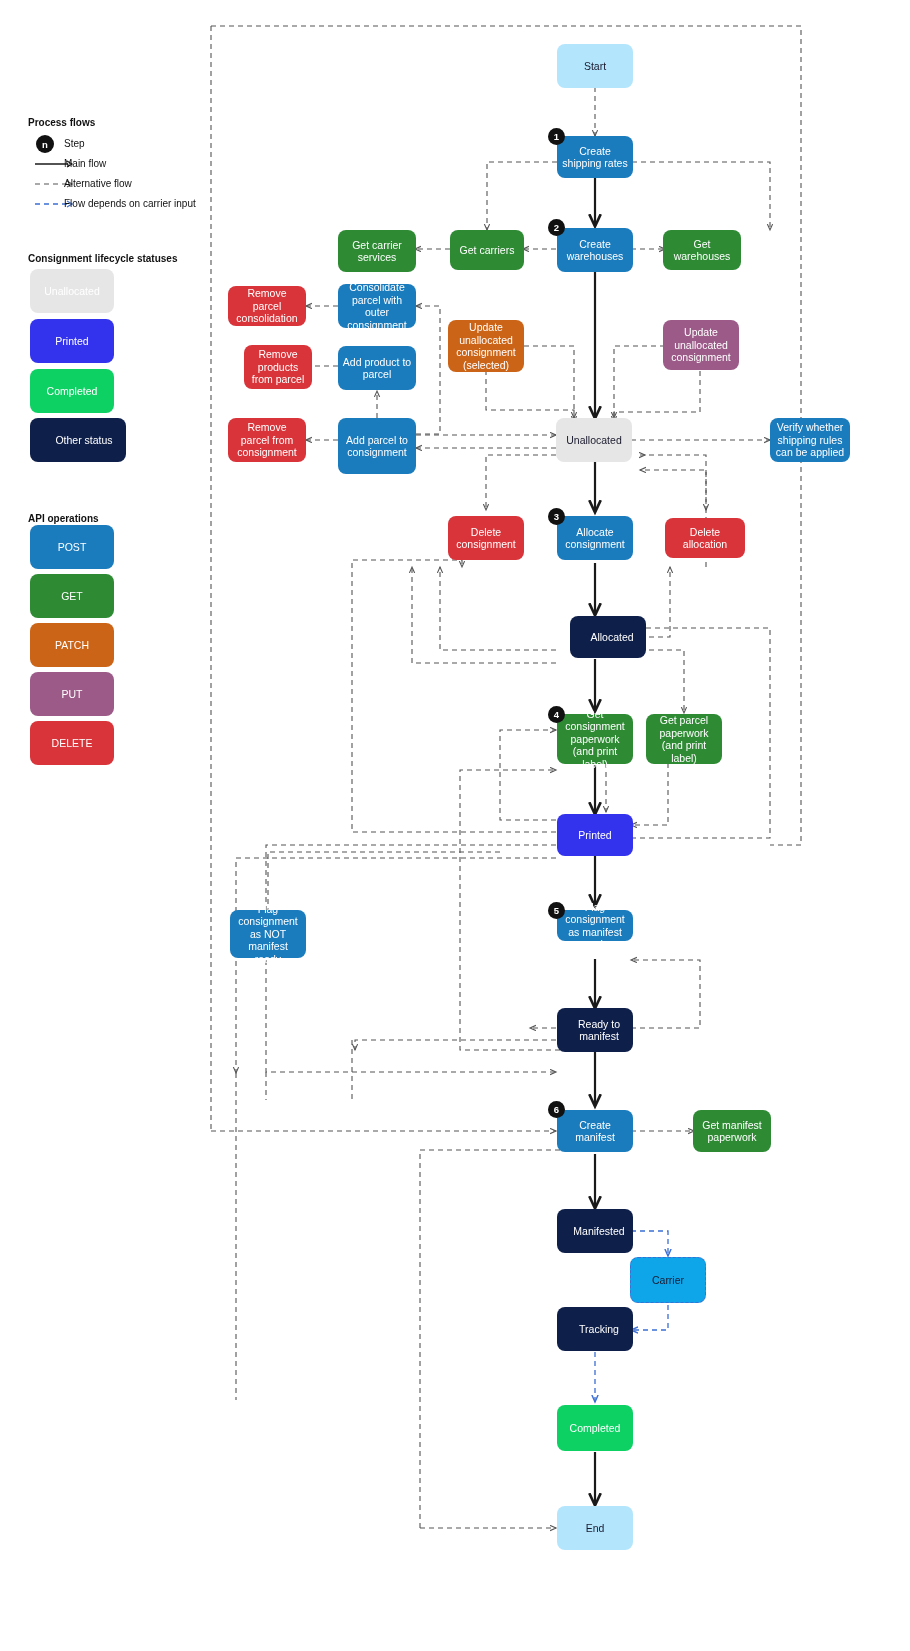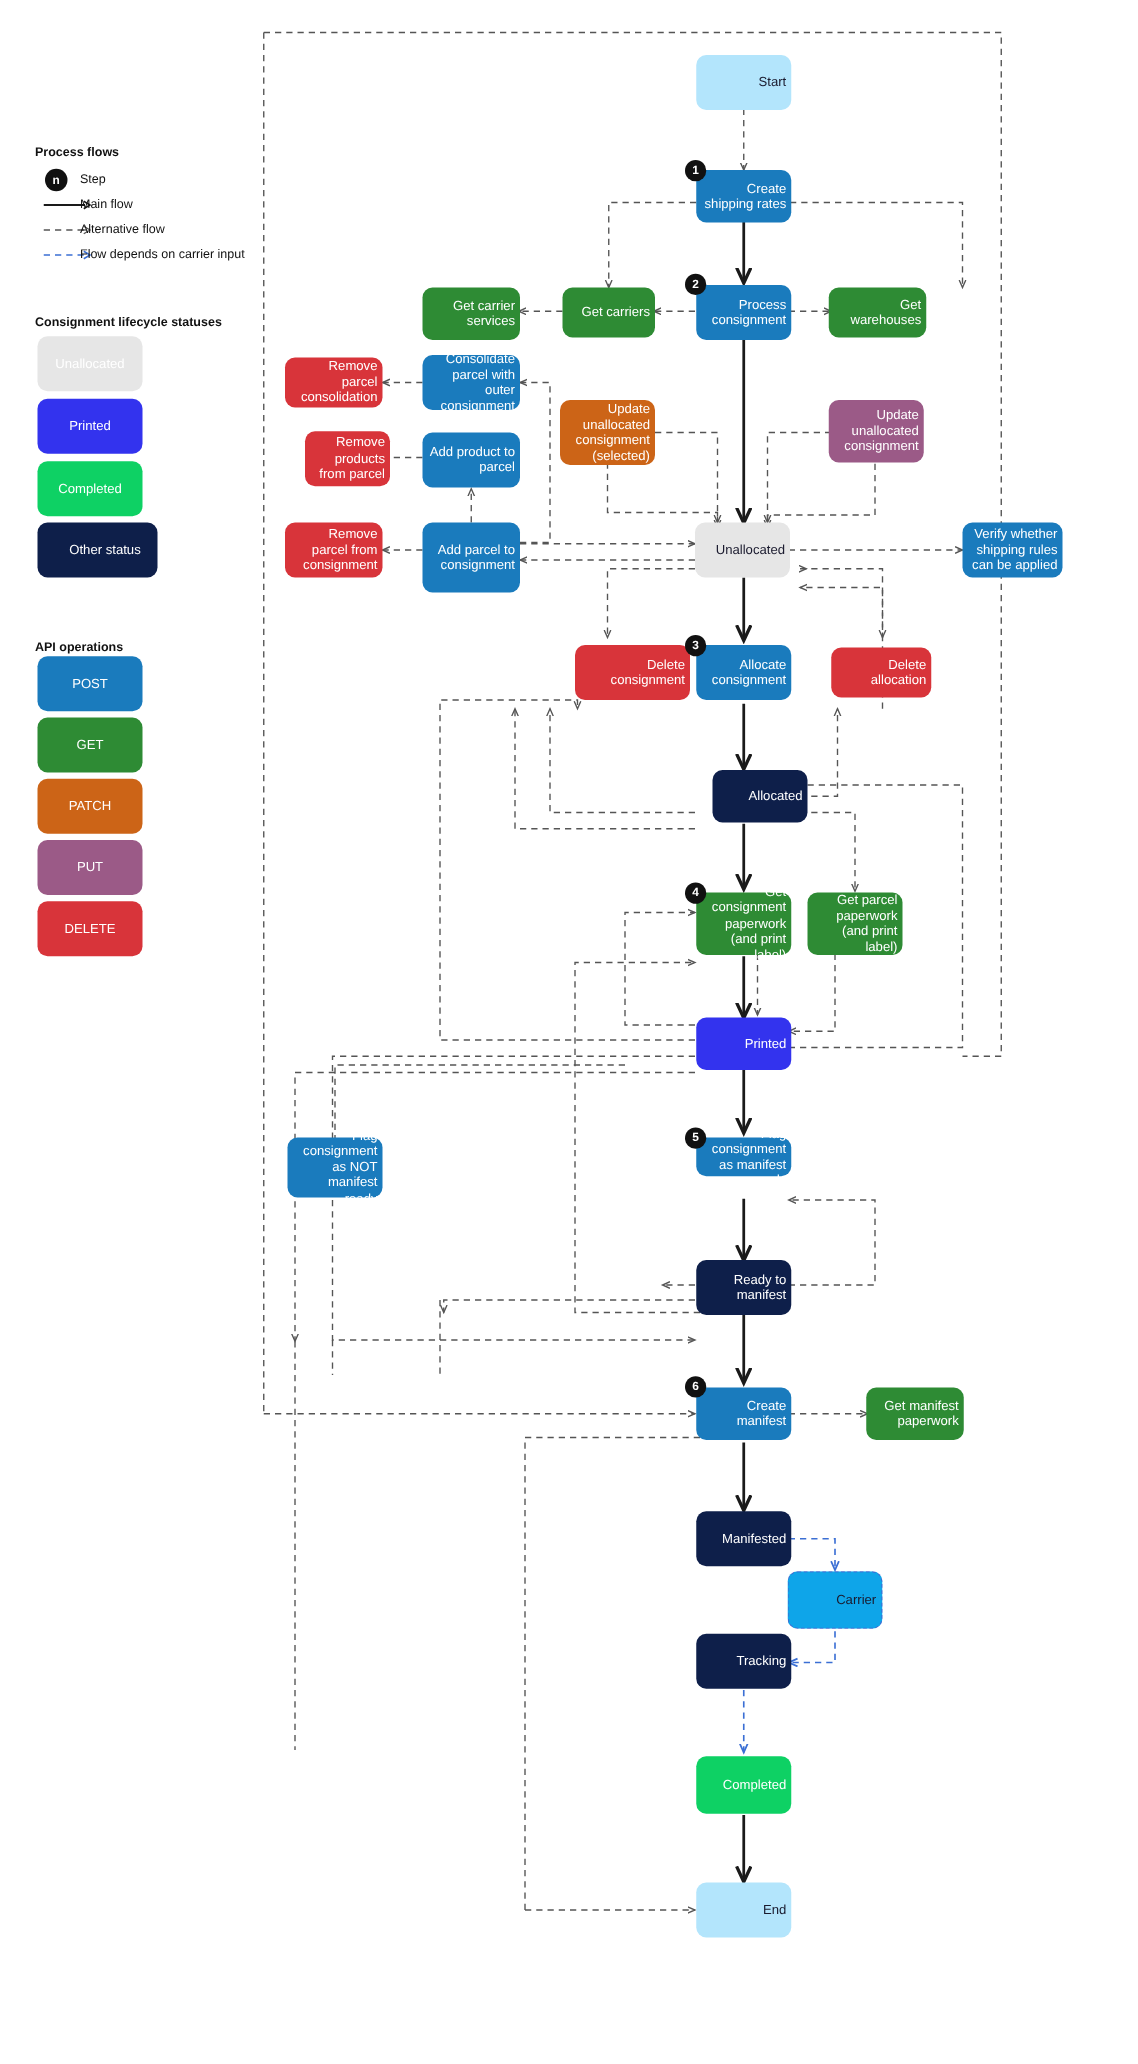--- a/index.html
+++ b/index.html
@@ -1,20 +1,20 @@
 <!DOCTYPE html>
 <html><head>
 <meta charset="utf-8">
 <style>
   html,body{margin:0;padding:0;background:#ffffff;}
   body{width:910px;height:1651px;position:relative;font-family:"Liberation Sans",sans-serif;overflow:hidden;}
   #canvas{position:absolute;inset:0;width:910px;height:1651px;}
   svg.wires{position:absolute;left:0;top:0;width:910px;height:1651px;pointer-events:none;}
 
-  .node{position:absolute;border-radius:8px;display:flex;align-items:center;justify-content:center;text-align:right;
+  .node{position:absolute;border-radius:8px;display:flex;align-items:center;justify-content:center;text-align:center;
         font-size:10.5px;line-height:12.5px;color:#ffffff;padding:2px 4px;box-sizing:border-box;}
   .node span{display:block;width:100%;}
 
   .c-start{background:#b3e5fc;color:#1a1a2e;}
   .c-post{background:#1a7bbd;}
   .c-get{background:#2e8b34;}
   .c-patch{background:#cc6417;}
   .c-put{background:#9b5a87;}
   .c-delete{background:#d8343a;}
   .c-unalloc{background:#e6e6e6;color:#1a1a2e;}
@@ -210,21 +210,21 @@
       <span>Start</span>
     </div>
 
   <div class="step-badge" style="left:548px;top:128px">1</div>
   <div class="node c-post" style="left:557px;top:136px;width:76px;height:42px">
       <span>Create shipping rates</span>
     </div>
 
   <div class="step-badge" style="left:548px;top:219px">2</div>
   <div class="node c-post" style="left:557px;top:228px;width:76px;height:44px">
-      <span>Process consignment</span>
+      <span>Create warehouses</span>
     </div>
 
   <div class="node c-get" style="left:450px;top:230px;width:74px;height:40px">
       <span>Get carriers</span>
     </div>
   <div class="node c-get" style="left:338px;top:230px;width:78px;height:42px">
       <span>Get carrier services</span>
     </div>
   <div class="node c-get" style="left:663px;top:230px;width:78px;height:40px">
       <span>Get warehouses</span>
@@ -258,21 +258,21 @@
       <span>Update unallocated consignment</span>
     </div>
 
   <div class="node c-unalloc" style="left:556px;top:418px;width:76px;height:44px">
       <span>Unallocated</span>
     </div>
   <div class="node c-post" style="left:770px;top:418px;width:80px;height:44px">
       <span>Verify whether shipping rules can be applied</span>
     </div>
 
-  <div class="node c-delete" style="left:460px;top:516px;width:92px;height:44px">
+  <div class="node c-delete" style="left:448px;top:516px;width:76px;height:44px">
       <span>Delete consignment</span>
     </div>
 
   <div class="step-badge" style="left:548px;top:508px">3</div>
   <div class="node c-post" style="left:557px;top:516px;width:76px;height:44px">
       <span>Allocate consignment</span>
     </div>
 
   <div class="node c-delete" style="left:665px;top:518px;width:80px;height:40px">
       <span>Delete allocation</span>

